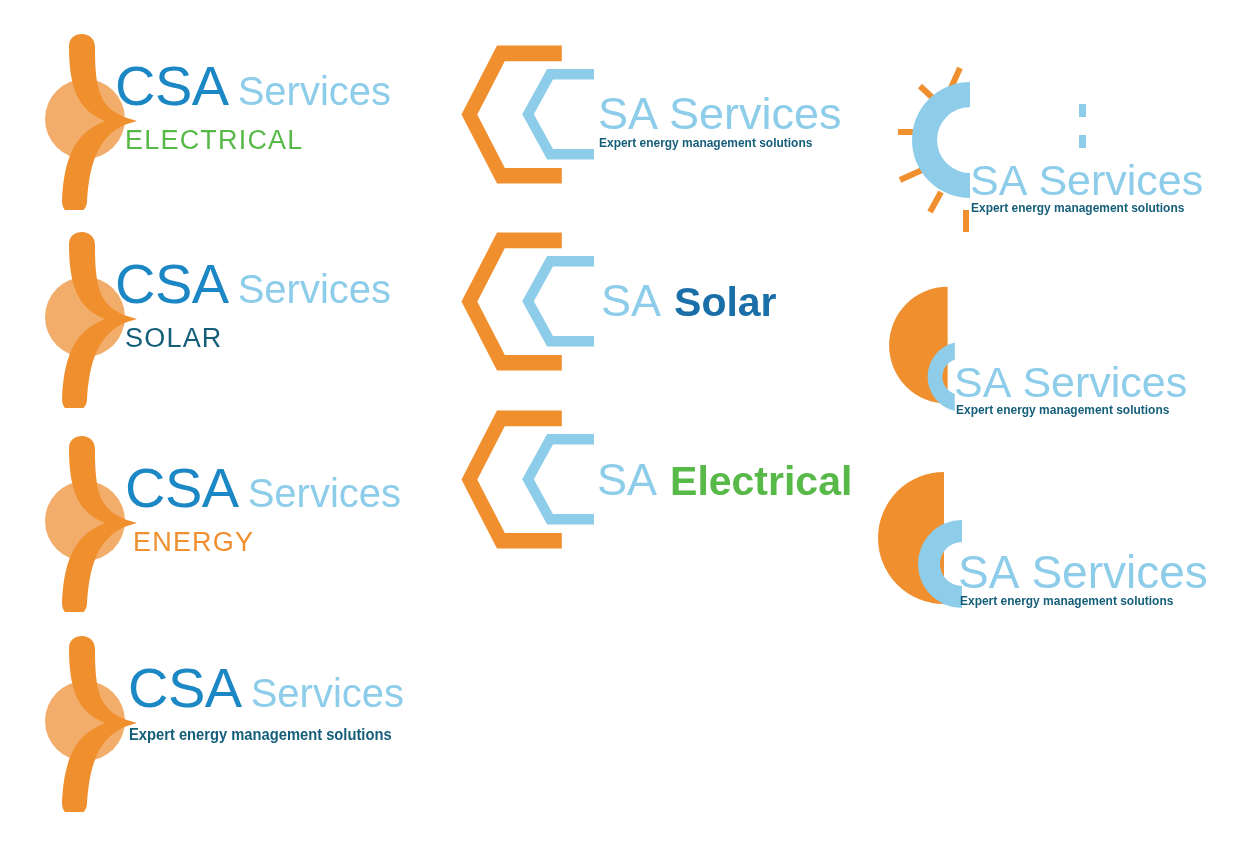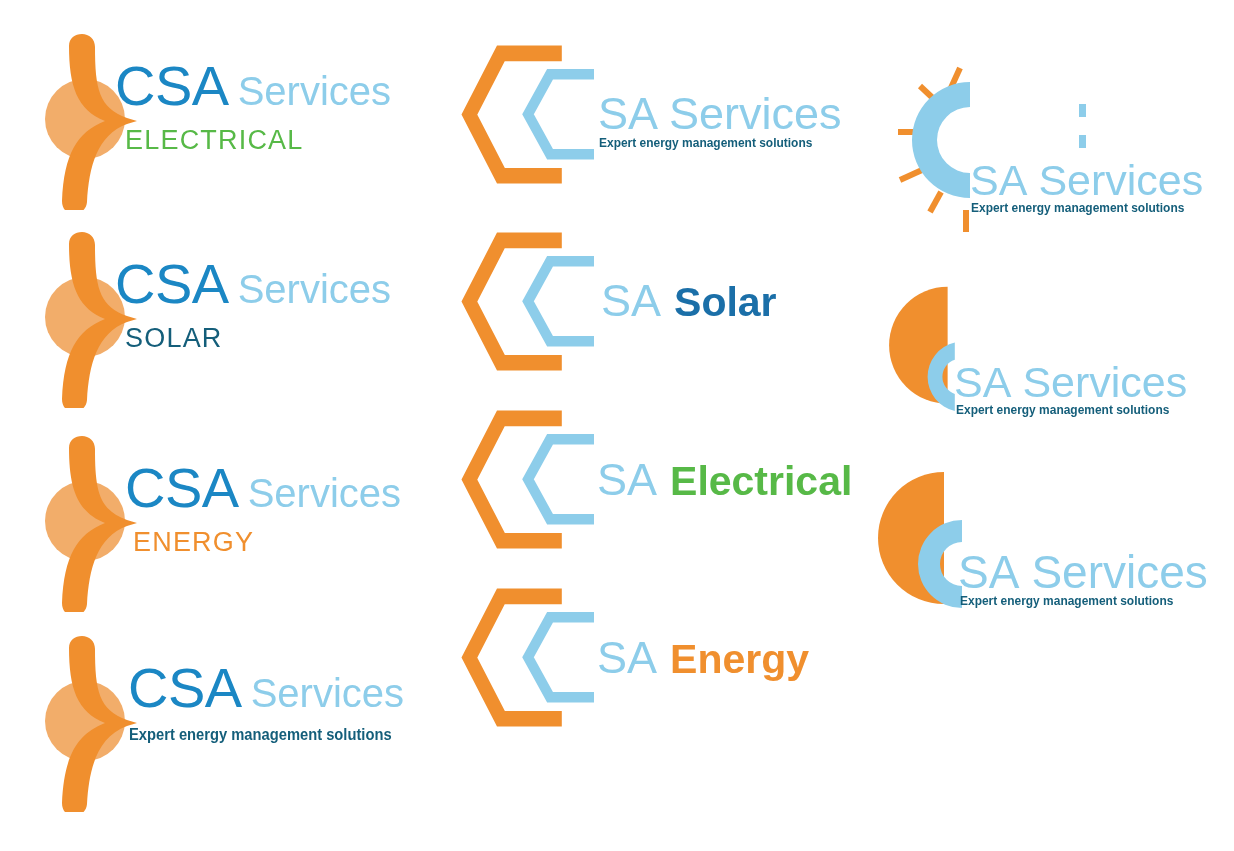--- a/index.html
+++ b/index.html
@@ -156,29 +156,20 @@
   <div class="logo" style="left:458px;top:400px;width:430px;height:170px;">
     <svg class="mark-hex" viewBox="0 0 150 165">
       <path d="M96 7 L38 7 L8 58 L38 109 L96 109" transform="translate(3,10) scale(1.05,1.2)" fill="none" stroke="#F08F2E" stroke-width="13" stroke-linejoin="miter"></path>
       <path d="M96 7 L52 7 L30 45 L52 83 L96 83" transform="translate(40,32) scale(1.0,1.05)" fill="none" stroke="#8DCDEA" stroke-width="10" stroke-linejoin="miter"></path>
     </svg>
     <div style="position:absolute;left:139px;top:57px;">
       <span class="serif serif-sa" style="font-size:45px;">SA</span><span class="serif serif-electrical" style="font-size:41px;padding-left:13px;">Electrical</span>
     </div>
   </div>
 
-  <div class="logo" style="left:458px;top:578px;width:430px;height:170px;">
-    <svg class="mark-hex" viewBox="0 0 150 165">
-      <path d="M96 7 L38 7 L8 58 L38 109 L96 109" transform="translate(3,10) scale(1.05,1.2)" fill="none" stroke="#F08F2E" stroke-width="13" stroke-linejoin="miter"></path>
-      <path d="M96 7 L52 7 L30 45 L52 83 L96 83" transform="translate(40,32) scale(1.0,1.05)" fill="none" stroke="#8DCDEA" stroke-width="10" stroke-linejoin="miter"></path>
-    </svg>
-    <div style="position:absolute;left:139px;top:57px;">
-      <span class="serif serif-sa" style="font-size:45px;">SA</span><span class="serif serif-energy" style="font-size:41px;padding-left:13px;">Energy</span>
-    </div>
-  </div>
 
   <div class="logo" style="left:862px;top:52px;width:360px;height:175px;">
     <svg class="mark-sun" viewBox="0 0 150 180">
       <g stroke="#F08F2E" stroke-width="6" stroke-linecap="butt">
         <line x1="98" y1="16" x2="88" y2="38"></line>
         <line x1="58" y1="34" x2="75" y2="50"></line>
         <line x1="36" y1="80" x2="60" y2="80"></line>
         <line x1="38" y1="128" x2="60" y2="118"></line>
         <line x1="68" y1="160" x2="79" y2="140"></line>
         <line x1="104" y1="180" x2="104" y2="158"></line>

